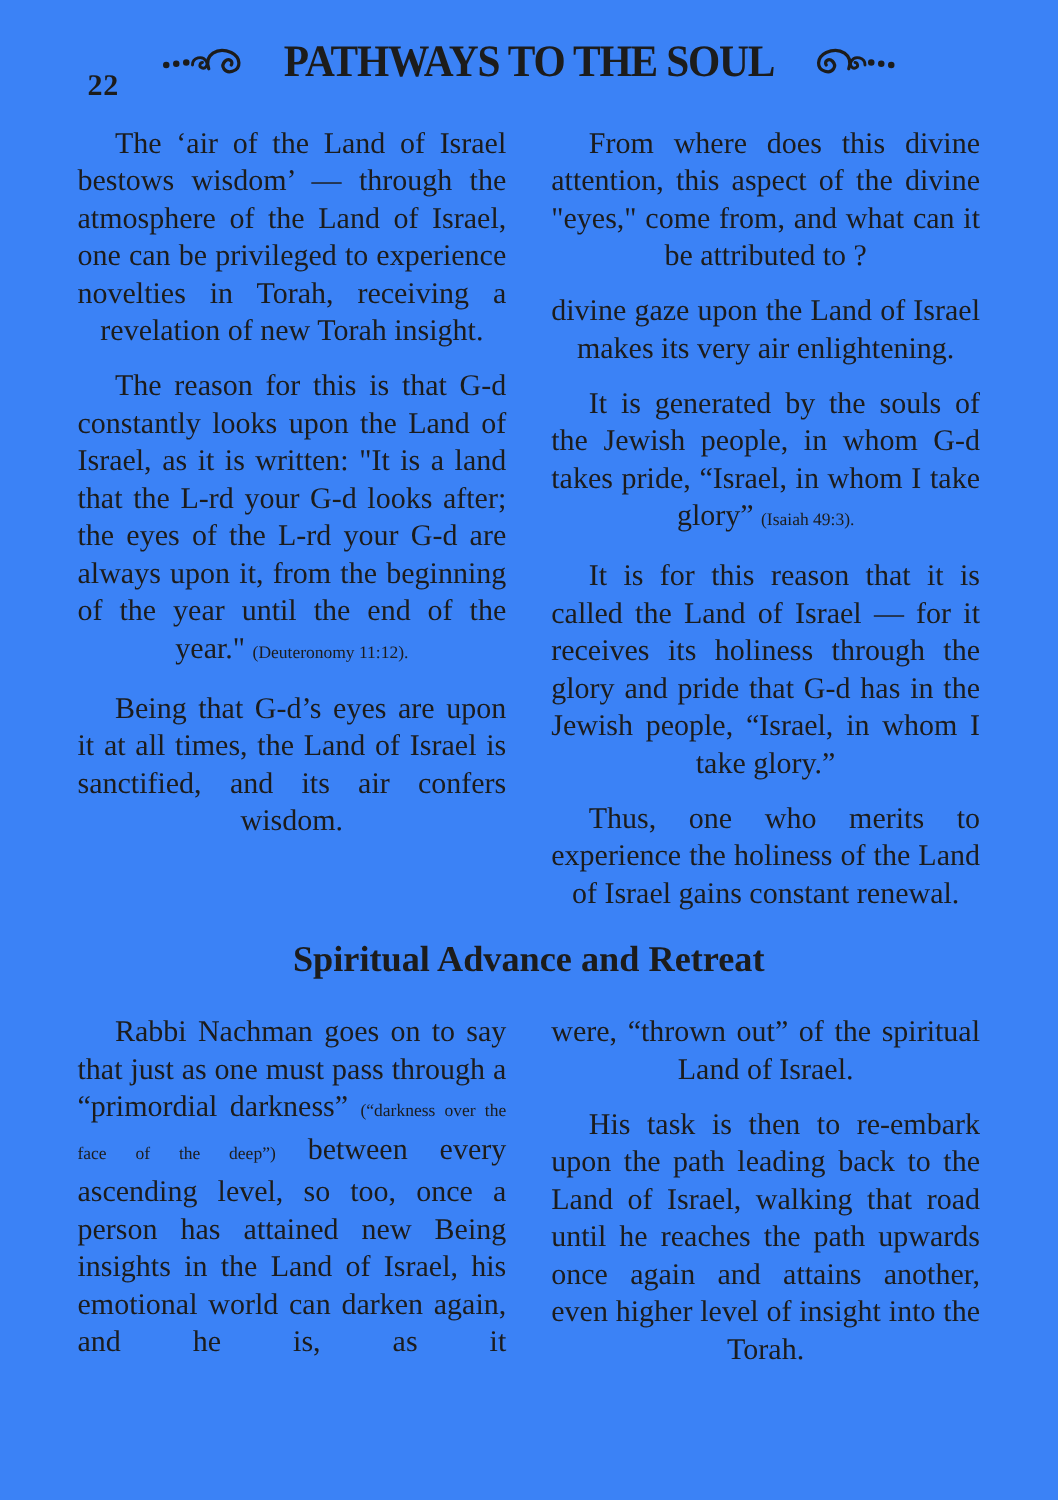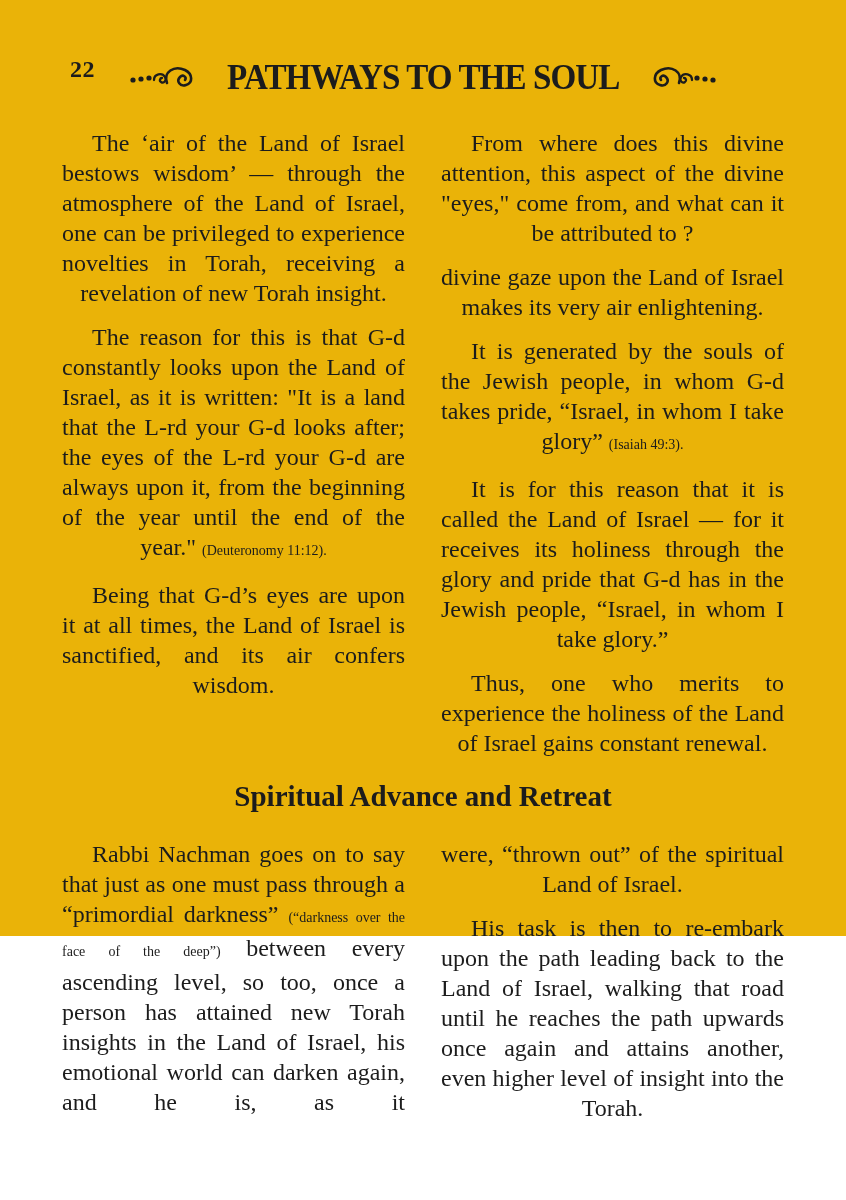--- a/index.html
+++ b/index.html
@@ -1,21 +1,21 @@
 <!DOCTYPE html>
 <html><head>
 <meta charset="utf-8">
 <style>
   * { margin:0; padding:0; box-sizing:border-box; }
   html,body { background:#ffffff; }
   body {
     width:846px; height:1200px; overflow:hidden; position:relative;
     font-family:"Liberation Serif", serif; color:#1c1c1c;
   }
-  .page { position:relative; width:846px; height:936px; padding:52px 62px 0 62px; background:#eab308; }
+  .page { position:relative; width:846px; height:1200px; padding:24px 62px 0 62px; background:#3b82f6; }
 
   .page-number {
     position:absolute; left:70px; top:56px;
     font-size:24px; font-weight:bold; letter-spacing:0.5px;
   }
 
   .title-row {
     display:flex; align-items:center; justify-content:center; gap:9px; height:50px;text-align:right;
   }
   .book-title {
@@ -84,21 +84,21 @@
         <p class="para"><span>It is generated by the souls of the Jewish people, in whom G-d takes pride, “Israel, in whom I take glory” </span><span class="cite">(Isaiah 49:3).</span></p>
         <p class="para"><span>It is for this reason that it is called the Land of Israel — for it receives its holiness through the glory and pride that G-d has in the Jewish people, “Israel, in whom I take glory.”</span></p>
         <p class="para"><span>Thus, one who merits to experience the holiness of the Land of Israel gains constant renewal.</span></p>
       </div>
   </section>
 
   <h3 class="section-heading">Spiritual Advance and Retreat</h3>
 
   <section class="two-col">
     <div class="col">
-        <p class="para cont-end"><span>Rabbi Nachman goes on to say that just as one must pass through a “primordial darkness” </span><span class="cite">(“darkness over the face of the deep”)</span><span> between every ascending level, so too, once a person has attained new Torah insights in the Land of Israel, his emotional world can darken again, and he is, as it</span></p>
+        <p class="para cont-end"><span>Rabbi Nachman goes on to say that just as one must pass through a “primordial darkness” </span><span class="cite">(“darkness over the face of the deep”)</span><span> between every ascending level, so too, once a person has attained new Being insights in the Land of Israel, his emotional world can darken again, and he is, as it</span></p>
       </div>
     <div class="col">
         <p class="para no-indent"><span>were, “thrown out” of the spiritual Land of Israel.</span></p>
         <p class="para"><span>His task is then to re-embark upon the path leading back to the Land of Israel, walking that road until he reaches the path upwards once again and attains another, even higher level of insight into the Torah.</span></p>
       </div>
   </section>
 
 </div>
 
 </body></html>

